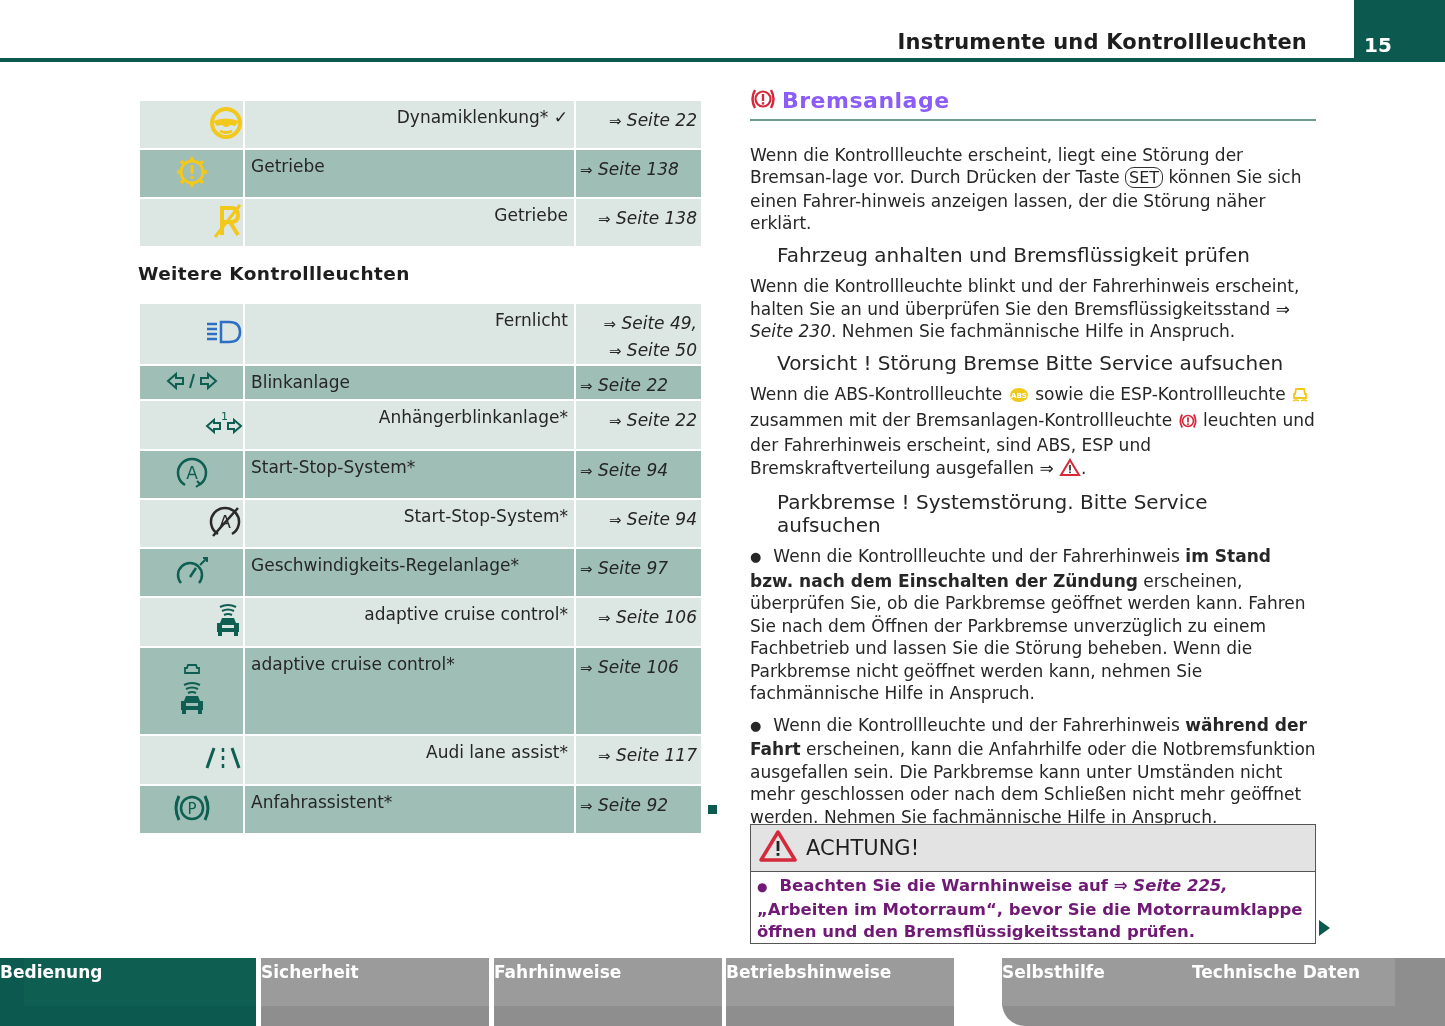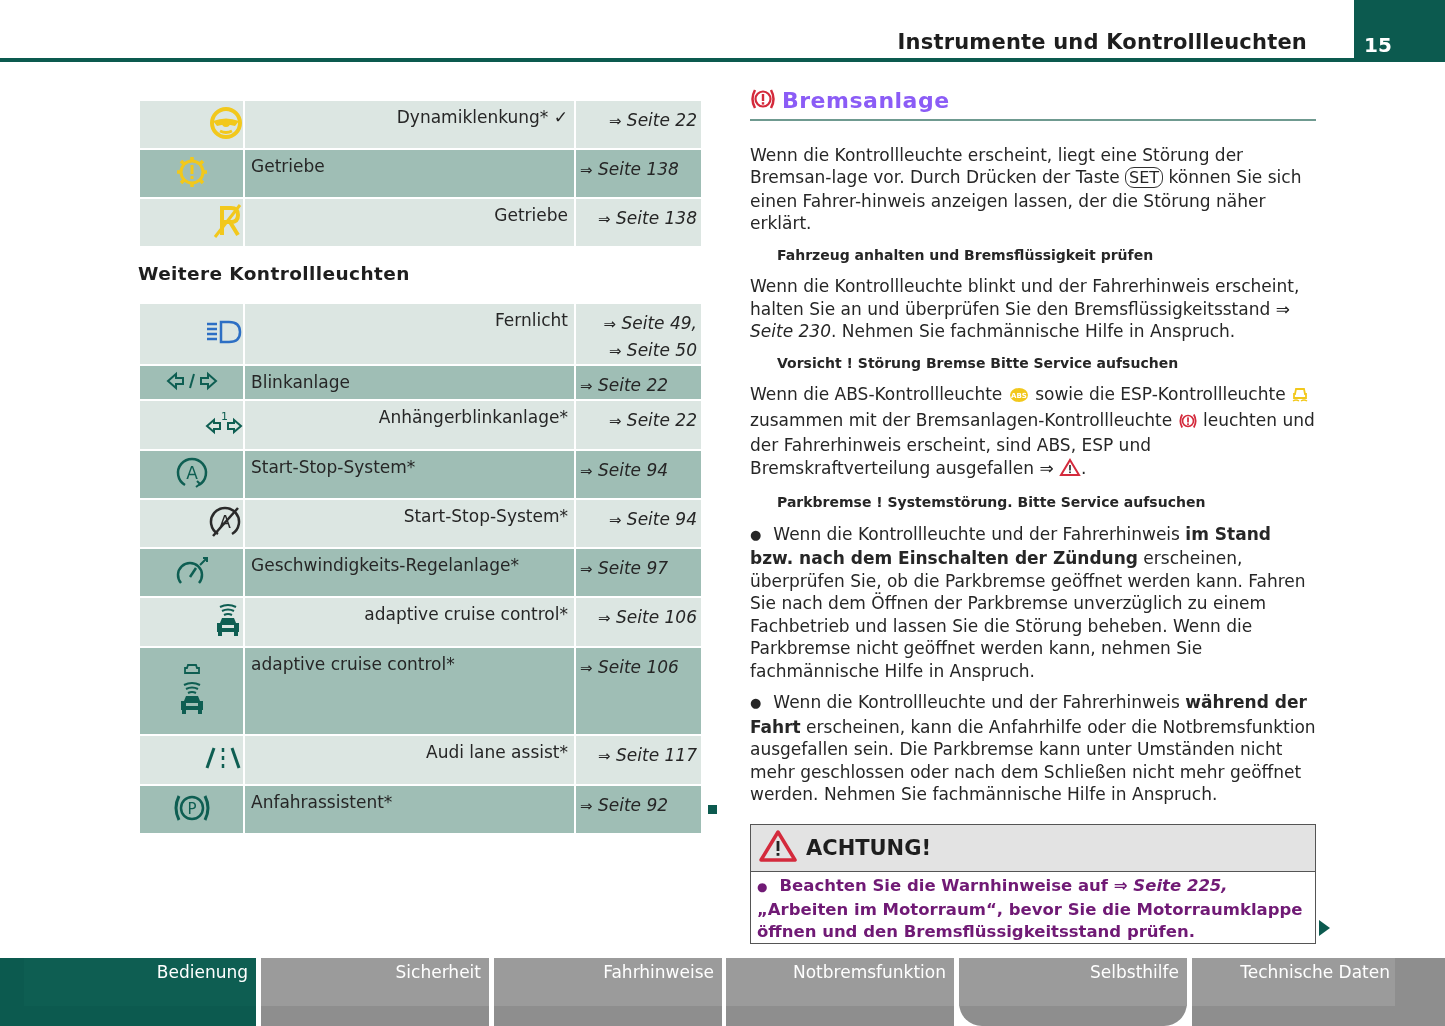--- a/index.html
+++ b/index.html
@@ -23,36 +23,36 @@
   .ctable td.ref .arr { font-style: normal; font-size: 15px; }
   .check { font-style: normal; }
 
   .section-heading { position: absolute; left: 138px; top: 263px; font-size: 18.5px; font-weight: bold; color: #1e1e1e; letter-spacing: 0.4px; }
   .end-marker { position: absolute; left: 708px; top: 805px; width: 9px; height: 9px; background: #0c5a4f; }
 
   
   .rcol { position: absolute; left: 750px; top: 88px; width: 566px; font-size: 17px; line-height: 22.5px; color: #262626; }
   .rcol h2 { font-size: 22px; font-weight: bold; color: #8b5cf6; letter-spacing: 0.5px; padding-bottom: 4px; border-bottom: 2px solid #6f9a90; margin-bottom: 23px; display: flex; align-items: center; gap: 6px; }
   .rcol p { margin-bottom: 9px; }
-  .rcol .sub { font-weight: bold; padding-left: 27px; margin-bottom: 9px; font-size: 14px; }
+  .rcol .sub { font-weight: normal; padding-left: 27px; margin-bottom: 9px; font-size: 20px; }
   .rcol .bullet::before { content: "\25CF"; font-size: 13px; margin-right: 12px; position: relative; top: -1px; }
   .kbd { border: 1.5px solid #333; border-radius: 9px; padding: 0 3px; font-size: 16px; }
   .it { font-style: italic; }
   .inline-icon { display: inline-block; vertical-align: -3px; }
 
   .warnbox { position: absolute; left: 750px; top: 824px; width: 566px; height: 120px; border: 1.5px solid #555; }
   .warnbox-head { height: 47px; background: #e3e3e3; border-bottom: 1.5px solid #555; display: flex; align-items: center; padding-left: 7px; gap: 8px; }
-  .warnbox-head span { font-size: 21px; font-weight: bold; color: #1e1e1e; }
+  .warnbox-head span { font-size: 21px; font-weight: normal; color: #1e1e1e; }
   .warnbox-body { padding: 3px 6px; font-size: 16.5px; font-weight: bold; line-height: 22.5px; color: #701a75; }
   .warnbox-body::before { content: "\25CF"; font-size: 12px; margin-right: 12px; }
   .continue-arrow { position: absolute; left: 1319px; top: 920px; width: 0; height: 0; border-top: 8px solid transparent; border-bottom: 8px solid transparent; border-left: 11px solid #0c5a4f; }
 
   
   .footer { position: absolute; left: 0; top: 958px; width: 1445px; height: 68px; }
-  .ftab { position: absolute; top: 0; height: 68px; background: #8e8e8e; color: #fff; font-weight: normal; font-size: 17px; text-align: right; padding: 4px 8px 0 0; }
+  .ftab { position: absolute; top: 0; height: 68px; background: #8e8e8e; color: #fff; font-weight: bold; font-size: 17px; padding: 4px 8px 0 0; }
   .ftab .top { position: absolute; left: 0; top: 0; right: 0; height: 48px; background: #9b9b9b; }
   .ftab .txt { position: relative; }
   .ftab.active { background: #0c5a4f; }
   .ftab.active .top { background: #0e5e52; left: 24px; }
 </style>
 </head>
 <body>
 
 <div class="header-title">Instrumente und Kontrollleuchten</div>
 <div class="page-tab">15</div>
@@ -307,16 +307,16 @@
     <span>ACHTUNG!</span>
   </div>
   <div class="warnbox-body"><span>Beachten Sie die Warnhinweise auf ⇒ </span><i>Seite 225,</i><span> „Arbeiten im Motorraum“, bevor Sie die Motorraumklappe öffnen und den Bremsflüssigkeitsstand prüfen.</span></div>
 </div>
 <div class="continue-arrow"></div>
 
 <div class="footer">
   <div class="ftab active" style="left:0; width:256px;"><div class="top"></div><span class="txt">Bedienung</span></div>
   <div class="ftab" style="left:261px; width:228px;"><div class="top"></div><span class="txt">Sicherheit</span></div>
   <div class="ftab" style="left:494px; width:228px;"><div class="top"></div><span class="txt">Fahrhinweise</span></div>
-  <div class="ftab" style="left:726px; width:228px;"><div class="top"></div><span class="txt">Notbremsfunktion</span></div>
-  <div class="ftab" style="left:959px; width:228px;border-radius:23px;"><div class="top"></div><span class="txt">Selbsthilfe</span></div>
+  <div class="ftab" style="left:726px; width:228px;"><div class="top"></div><span class="txt">Betriebshinweise</span></div>
+  <div class="ftab" style="left:1002px; width:228px;border-radius:23px;"><div class="top"></div><span class="txt">Selbsthilfe</span></div>
   <div class="ftab" style="left:1192px; width:253px; padding-right:55px;"><div class="top" style="right:50px;"></div><span class="txt">Technische Daten</span></div>
 </div>
 
 </body></html>

